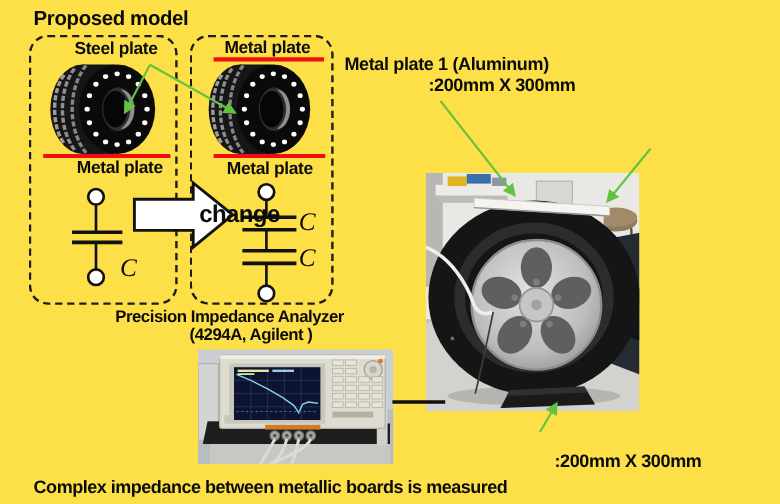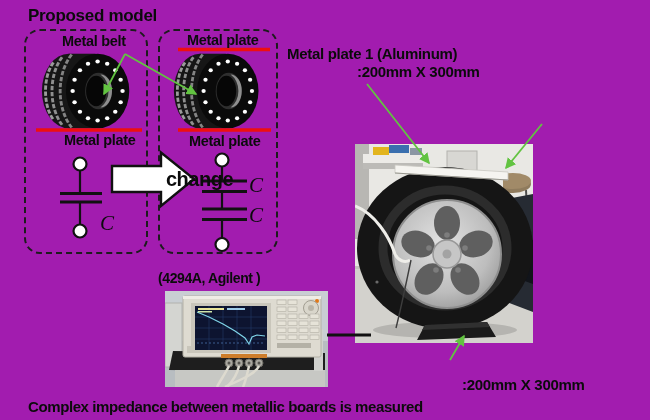--- a/index.html
+++ b/index.html
@@ -1,17 +1,17 @@
 <!DOCTYPE html>
 <html><head>
 <meta charset="utf-8">
 <style>
   html,body{margin:0;padding:0;background:#ffffff;}
   #canvas{
-    position:relative;width:650px;height:420px;background:#a21caf;overflow:hidden;
+    position:relative;width:650px;height:420px;background:#fde047;overflow:hidden;
     font-family:"Liberation Sans","DejaVu Sans",sans-serif;color:#0b0b0b;
   }
   .lbl{position:absolute;font-weight:700;line-height:1.05;white-space:nowrap;letter-spacing:-0.3px;}
   .t17{font-size:17px;}
   .t15{font-size:15px;}
   .t145{font-size:14.5px;}
   .t14{font-size:14px;letter-spacing:-0.4px;}
   .dashedbox{
     position:absolute;border:2.4px dashed #1c1c1c;border-radius:16px;background:transparent;
   }
@@ -254,31 +254,32 @@
       <path d="M367,84 L429,163" marker-end="url(#ah)" stroke="#62c341"></path>
       <path d="M542,124 L506,168" marker-end="url(#ah)" stroke="#62c341"></path>
       <path d="M450,360 L464,336" marker-end="url(#ah)" stroke="#62c341"></path>
     </g>
 
     <line x1="327" y1="335" x2="371" y2="335" stroke="#111111" stroke-width="3"></line>
   </svg>
 
   <div class="lbl t17" style="left:28px;top:7px;">Proposed model</div>
 
-  <div class="lbl t145" style="left:62px;top:34px;">Metal belt</div>
+  <div class="lbl t145" style="left:62px;top:34px;">Steel plate</div>
   <div class="lbl t145" style="left:187px;top:33px;">Metal plate</div>
   <div class="lbl t145" style="left:64px;top:133px;">Metal plate</div>
   <div class="lbl t145" style="left:189px;top:134px;">Metal plate</div>
 
   <div class="caplabel" style="left:100px;top:213px;">C</div>
   <div class="caplabel" style="left:249px;top:175px;">C</div>
   <div class="caplabel" style="left:249px;top:205px;">C</div>
 
   <div class="changelbl" style="left:122px;top:169px;">change</div>
 
+  <div class="lbl t14" style="left:96px;top:256px;">Precision Impedance Analyzer</div>
   <div class="lbl t14" style="left:158px;top:271px;">(4294A, Agilent )</div>
 
   <div class="lbl t15" style="left:287px;top:46px;text-align:right;">Metal plate 1 (Aluminum)</div>
   <div class="lbl t15" style="left:357px;top:64px;">:200mm X 300mm</div>
   <div class="lbl t15" style="left:462px;top:377px;">:200mm X 300mm</div>
 
   <div class="lbl t15" style="left:28px;top:399px;letter-spacing:-0.4px;">Complex impedance between metallic boards is measured</div>
 
 </div>
 

